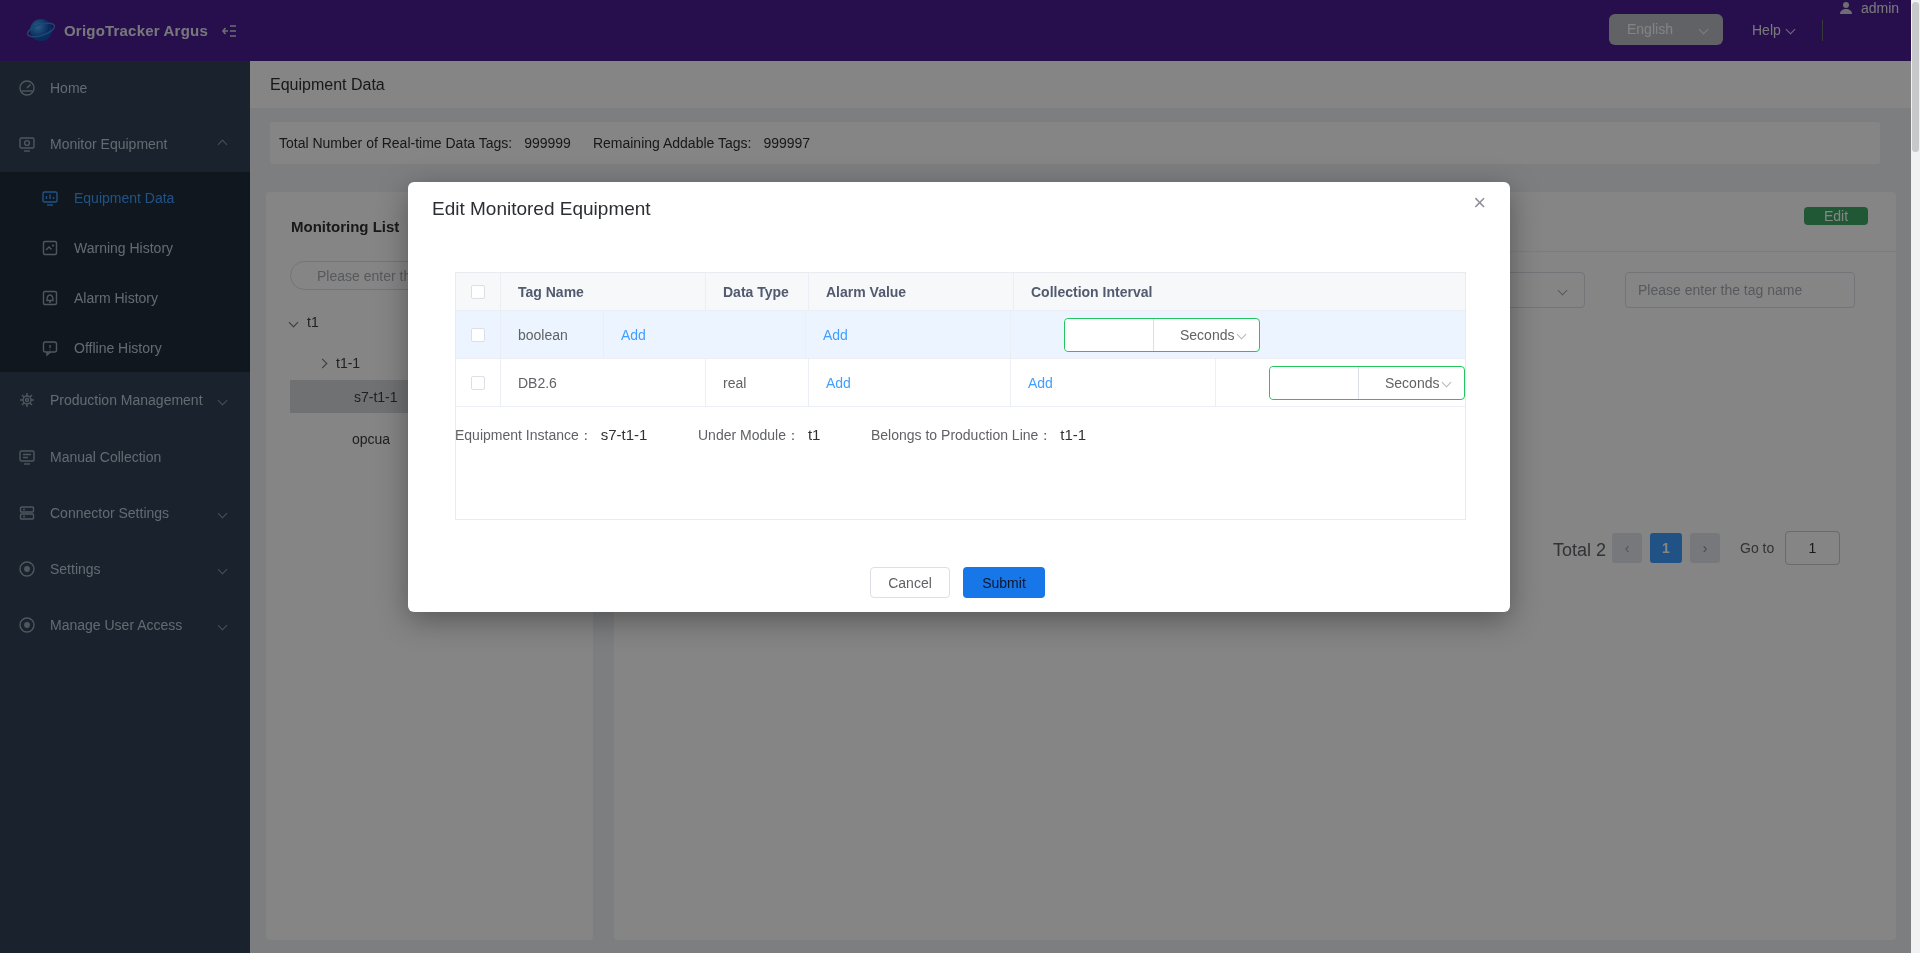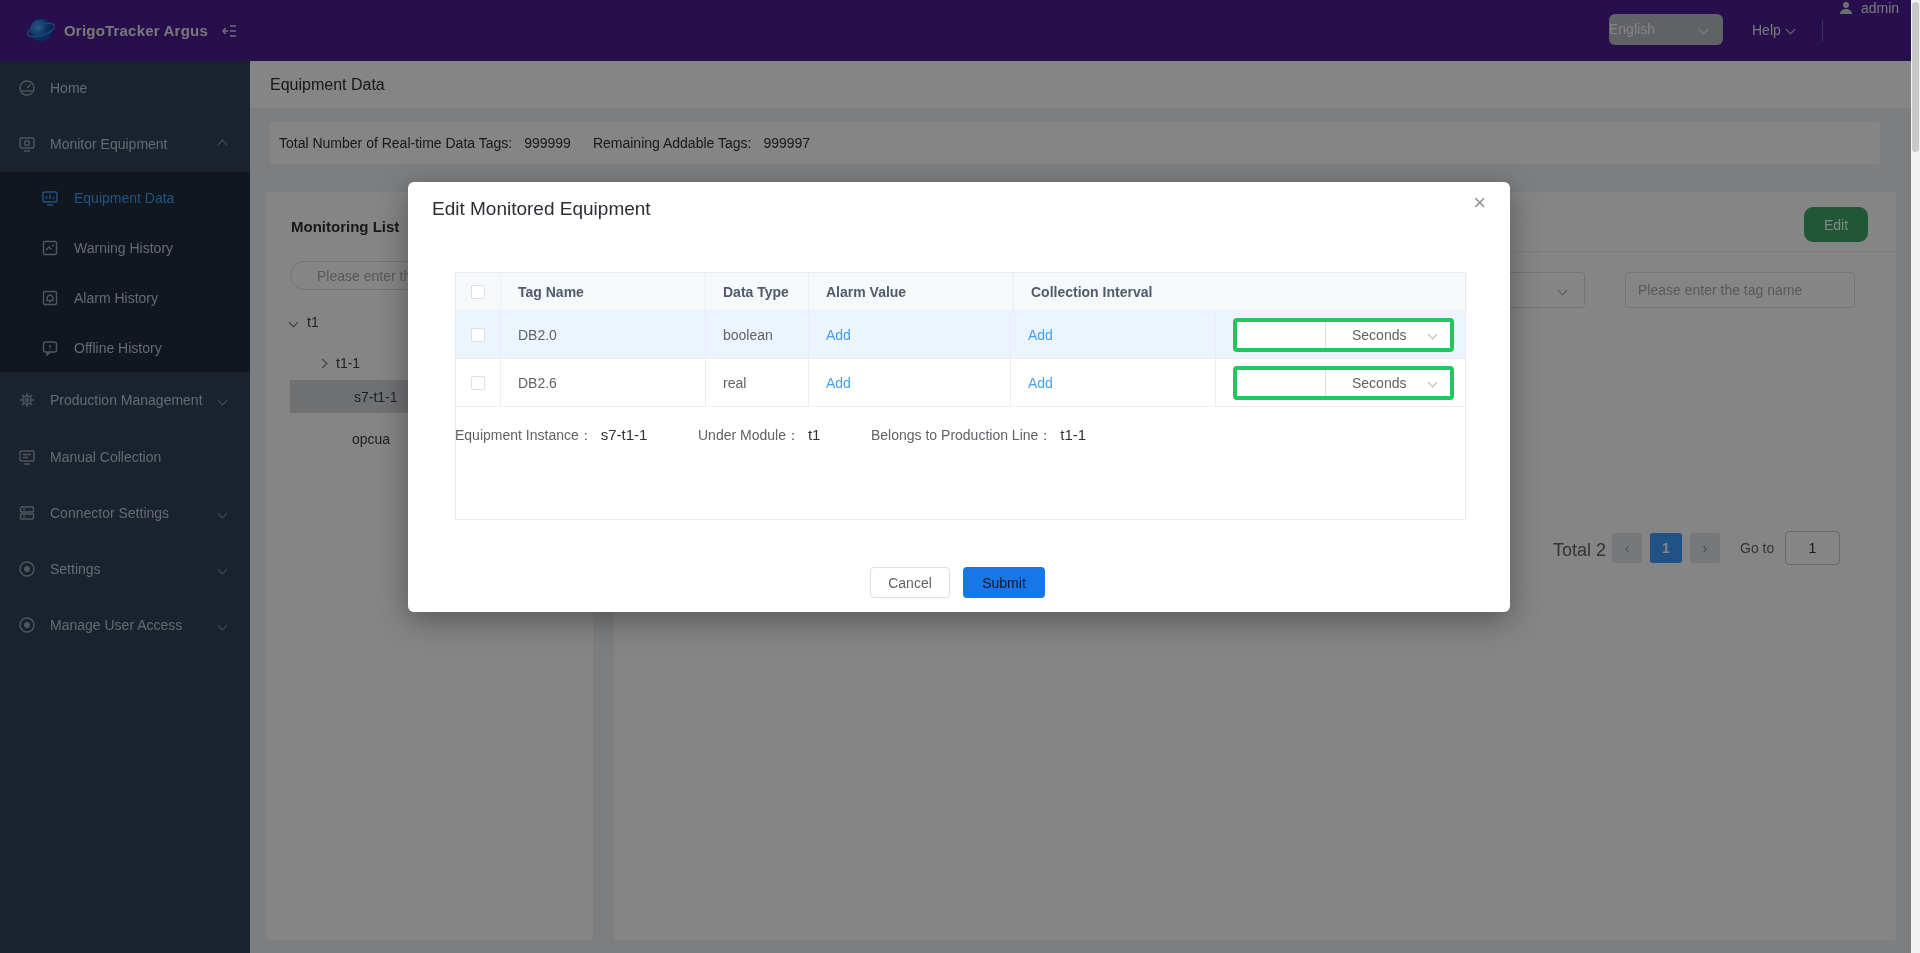--- a/index.html
+++ b/index.html
@@ -7,21 +7,21 @@
               font-family:"Liberation Sans", sans-serif; }
   .app { position:relative; width:1920px; height:953px; background:#f0f2f5; overflow:hidden; }
 
   
   .topbar { position:absolute; left:0; top:0; width:1920px; height:61px; background:#4c1d95; z-index:1; }
   .logo { position:absolute; left:26px; top:15px; width:30px; height:30px; }
   .app-title { position:absolute; left:64px; top:0; height:61px; line-height:61px;
                color:#e3e6ea; font-size:15px; font-weight:bold; letter-spacing:.2px; }
   .collapse-btn { position:absolute; left:219px; top:21px; width:20px; height:20px; color:#cfd3d8; }
   .lang-select { position:absolute; left:1609px; top:14px; width:114px; height:31px; background:#b9bdc3;
-                 border-radius:6px; color:#fbfbfc; font-size:14px; line-height:31px; }
+                 border-radius:6px; color:#fbfbfc; font-size:14px; line-height:31px; padding-left:18px; }
   .lang-select .chev { position:absolute; right:16px; top:12px; border-color:#f2f3f4; }
   .help-wrap { position:absolute; left:1752px; top:0; height:61px; line-height:61px; color:#e6e8ea; font-size:14px; }
   .help-wrap .chev { display:inline-block; margin-left:6px; vertical-align:2px; border-color:#d7d9db; }
   .top-divider { position:absolute; left:1822px; top:20px; width:1px; height:21px; background:#6d6f72; }
   .user-wrap { position:absolute; left:1838px; top:0; height:61px; display:flex; align-items:flex-start; gap:7px;
                color:#e6e8ea; font-size:14px; }
 
   
   .sidebar { position:absolute; left:0; top:61px; width:250px; height:892px; background:#304156; z-index:1; }
   .side-item { position:absolute; left:0; width:250px; height:56px; display:flex; align-items:center;
@@ -50,22 +50,22 @@
   .panel-title { position:absolute; left:291px; top:218px; font-size:15px; font-weight:bold; color:#303133; }
   .tree-search { position:absolute; left:290px; top:261px; width:274px; height:29px; border:1px solid #dcdfe6;
                  border-radius:15px; background:#fff; font-size:14px; color:#606266; padding:0 14px 0 26px; outline:none; }
   .tree-search::placeholder { color:#a8abb2; }
   .tree-node { position:absolute; display:flex; align-items:center; font-size:14px; color:#3b3e43; cursor:pointer; }
   .tree-node .chev { border-color:#676b72; margin-right:10px; }
   .node-sel { position:absolute; left:290px; top:380px; width:302px; height:33px; background:#d6d9dd; }
 
   .right-panel { position:absolute; left:614px; top:192px; width:1282px; height:748px; background:#ffffff; border-radius:4px; }
   .rp-divider { position:absolute; left:614px; top:251px; width:1282px; height:1px; background:#eef0f3; }
-  .edit-btn { position:absolute; left:1804px; top:207px; width:64px; height:35px; background:#3fa865; color:#ffffff;
-              font-size:14px; border:none; border-radius:9px; }
+  .edit-btn { position:absolute; left:1804px; top:207px; width:64px; height:18px; background:#3fa865; color:#ffffff;
+              font-size:14px; border:none; border-radius:4px; }
   .filter-select { position:absolute; left:1458px; top:272px; width:127px; height:36px; background:#fff;
                    border:1px solid #dcdfe6; border-radius:4px; }
   .filter-select .chev { position:absolute; right:18px; top:14px; border-color:#a8abb2; }
   .tag-input { position:absolute; left:1625px; top:272px; width:230px; height:36px; border:1px solid #dcdfe6;
                border-radius:4px; background:#fff; font-size:14px; padding:0 12px; color:#606266; outline:none; }
   .tag-input::placeholder { color:#a8abb2; }
 
   .pg-total { position:absolute; left:1553px; top:540px; font-size:18px; color:#606266; }
   .pg-btn { position:absolute; top:533px; width:30px; height:30px; background:#e3e6eb; border:none; border-radius:3px;
             font-size:14px; color:#9aa0a8; }
@@ -96,21 +96,21 @@
   .mc { border-right:1px solid #ebeef5; display:flex; align-items:center; font-size:14px; padding-left:17px; }
   .mc:last-child { border-right:none; }
   .mc-cb { width:45px; justify-content:center; padding-left:0; }
   .mc-tag { width:205px; }
   .mc-type { width:103px; }
   .mc-warn { width:202px; }
   .mc-alarm { width:205px; }
   .mc-int { width:249px; padding-left:17px; }
   .add-link { color:#409eff; cursor:pointer; font-size:14px; }
   .checkbox { width:14px; height:14px; border:1px solid #dcdfe6; border-radius:2px; background:#fff; display:inline-block; }
-  .int-group { display:flex; width:221px; height:34px; border:4px solid #22c55e; border-radius:4px; background:#fff; }
+  .int-group { display:flex; width:221px; height:34px; border:1px solid #22c55e; border-radius:4px; background:#fff;margin-left:36px; }
   .int-input { width:89px; height:100%; border:none; border-right:1px solid #dcdfe6; border-radius:4px 0 0 4px;
                outline:none; font-size:14px; padding:0 8px; }
   .int-select { position:relative; flex:1; display:flex; align-items:center; padding-left:26px; font-size:14px; color:#606266; }
   .int-select .chev { position:absolute; right:14px; border-color:#b4b8bf; }
 
   .modal-cancel { position:absolute; left:462px; top:385px; width:80px; height:31px; background:#fff;
                   border:1px solid #dcdfe6; border-radius:4px; font-size:14px; color:#606266; cursor:pointer; }
   .modal-submit { position:absolute; left:555px; top:385px; width:82px; height:31px; background:#1776e8;
                   border:none; border-radius:4px; font-size:14px; color:#0f172a; cursor:pointer; }
 
@@ -371,21 +371,20 @@
         <div class="mc mc-tag">Tag Name</div>
         <div class="mc mc-type">Data Type</div>
         <div class="mc mc-alarm">Alarm Value</div>
         <div class="mc mc-int">Collection Interval</div>
       </div>
 
       <div class="mrow mdata sel">
         <div class="mc mc-cb">
             <span class="checkbox"></span>
           </div>
-        <div class="mc mc-tag">DB2.0</div>
         <div class="mc mc-type">boolean</div>
         <div class="mc mc-warn">
             <span class="add-link">Add</span>
           </div>
         <div class="mc mc-alarm">
             <span class="add-link">Add</span>
           </div>
         <div class="mc mc-int">
           <div class="int-group">
             <input class="int-input" type="text" value="" style="">

